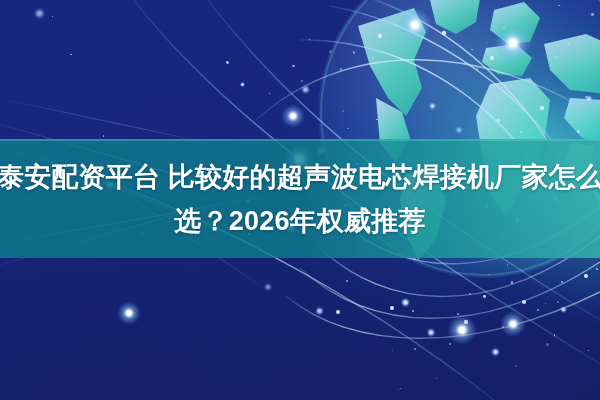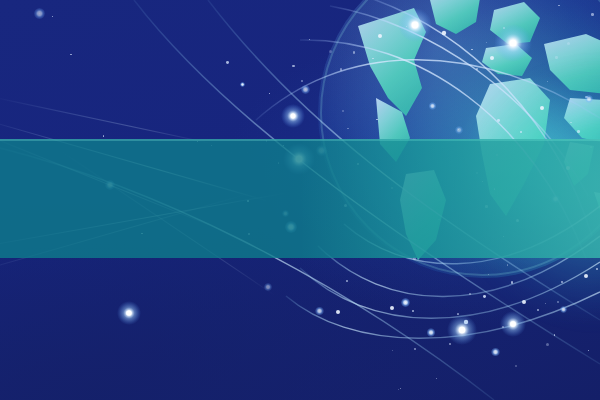--- a/index.html
+++ b/index.html
@@ -353,14 +353,18 @@
       <div class="star" style="width: 8.93153px; height: 8.93153px; opacity: 0.95; left: 400.8px; top: 298.4px;"></div>
       <div class="dot" style="width: 1.21791px; height: 1.21791px; opacity: 0.67; left: 372.3px; top: 57.5px;"></div>
       <div class="dot" style="width: 3.02932px; height: 3.02932px; opacity: 0.28; left: 567.4px; top: 42.3px;"></div>
     </div>
 
   <div id="text-band">
     <div id="band-edge-top"></div>
     <div id="band-tint-right"></div>
   </div>
 
+  <div id="headline">
+    <div class="headline-line">泰安配资平台 比较好的超声波电芯焊接机厂家怎么</div>
+    <div class="headline-line">选？2026年权威推荐</div>
+  </div>
 
 </div>
 
 </body></html>

